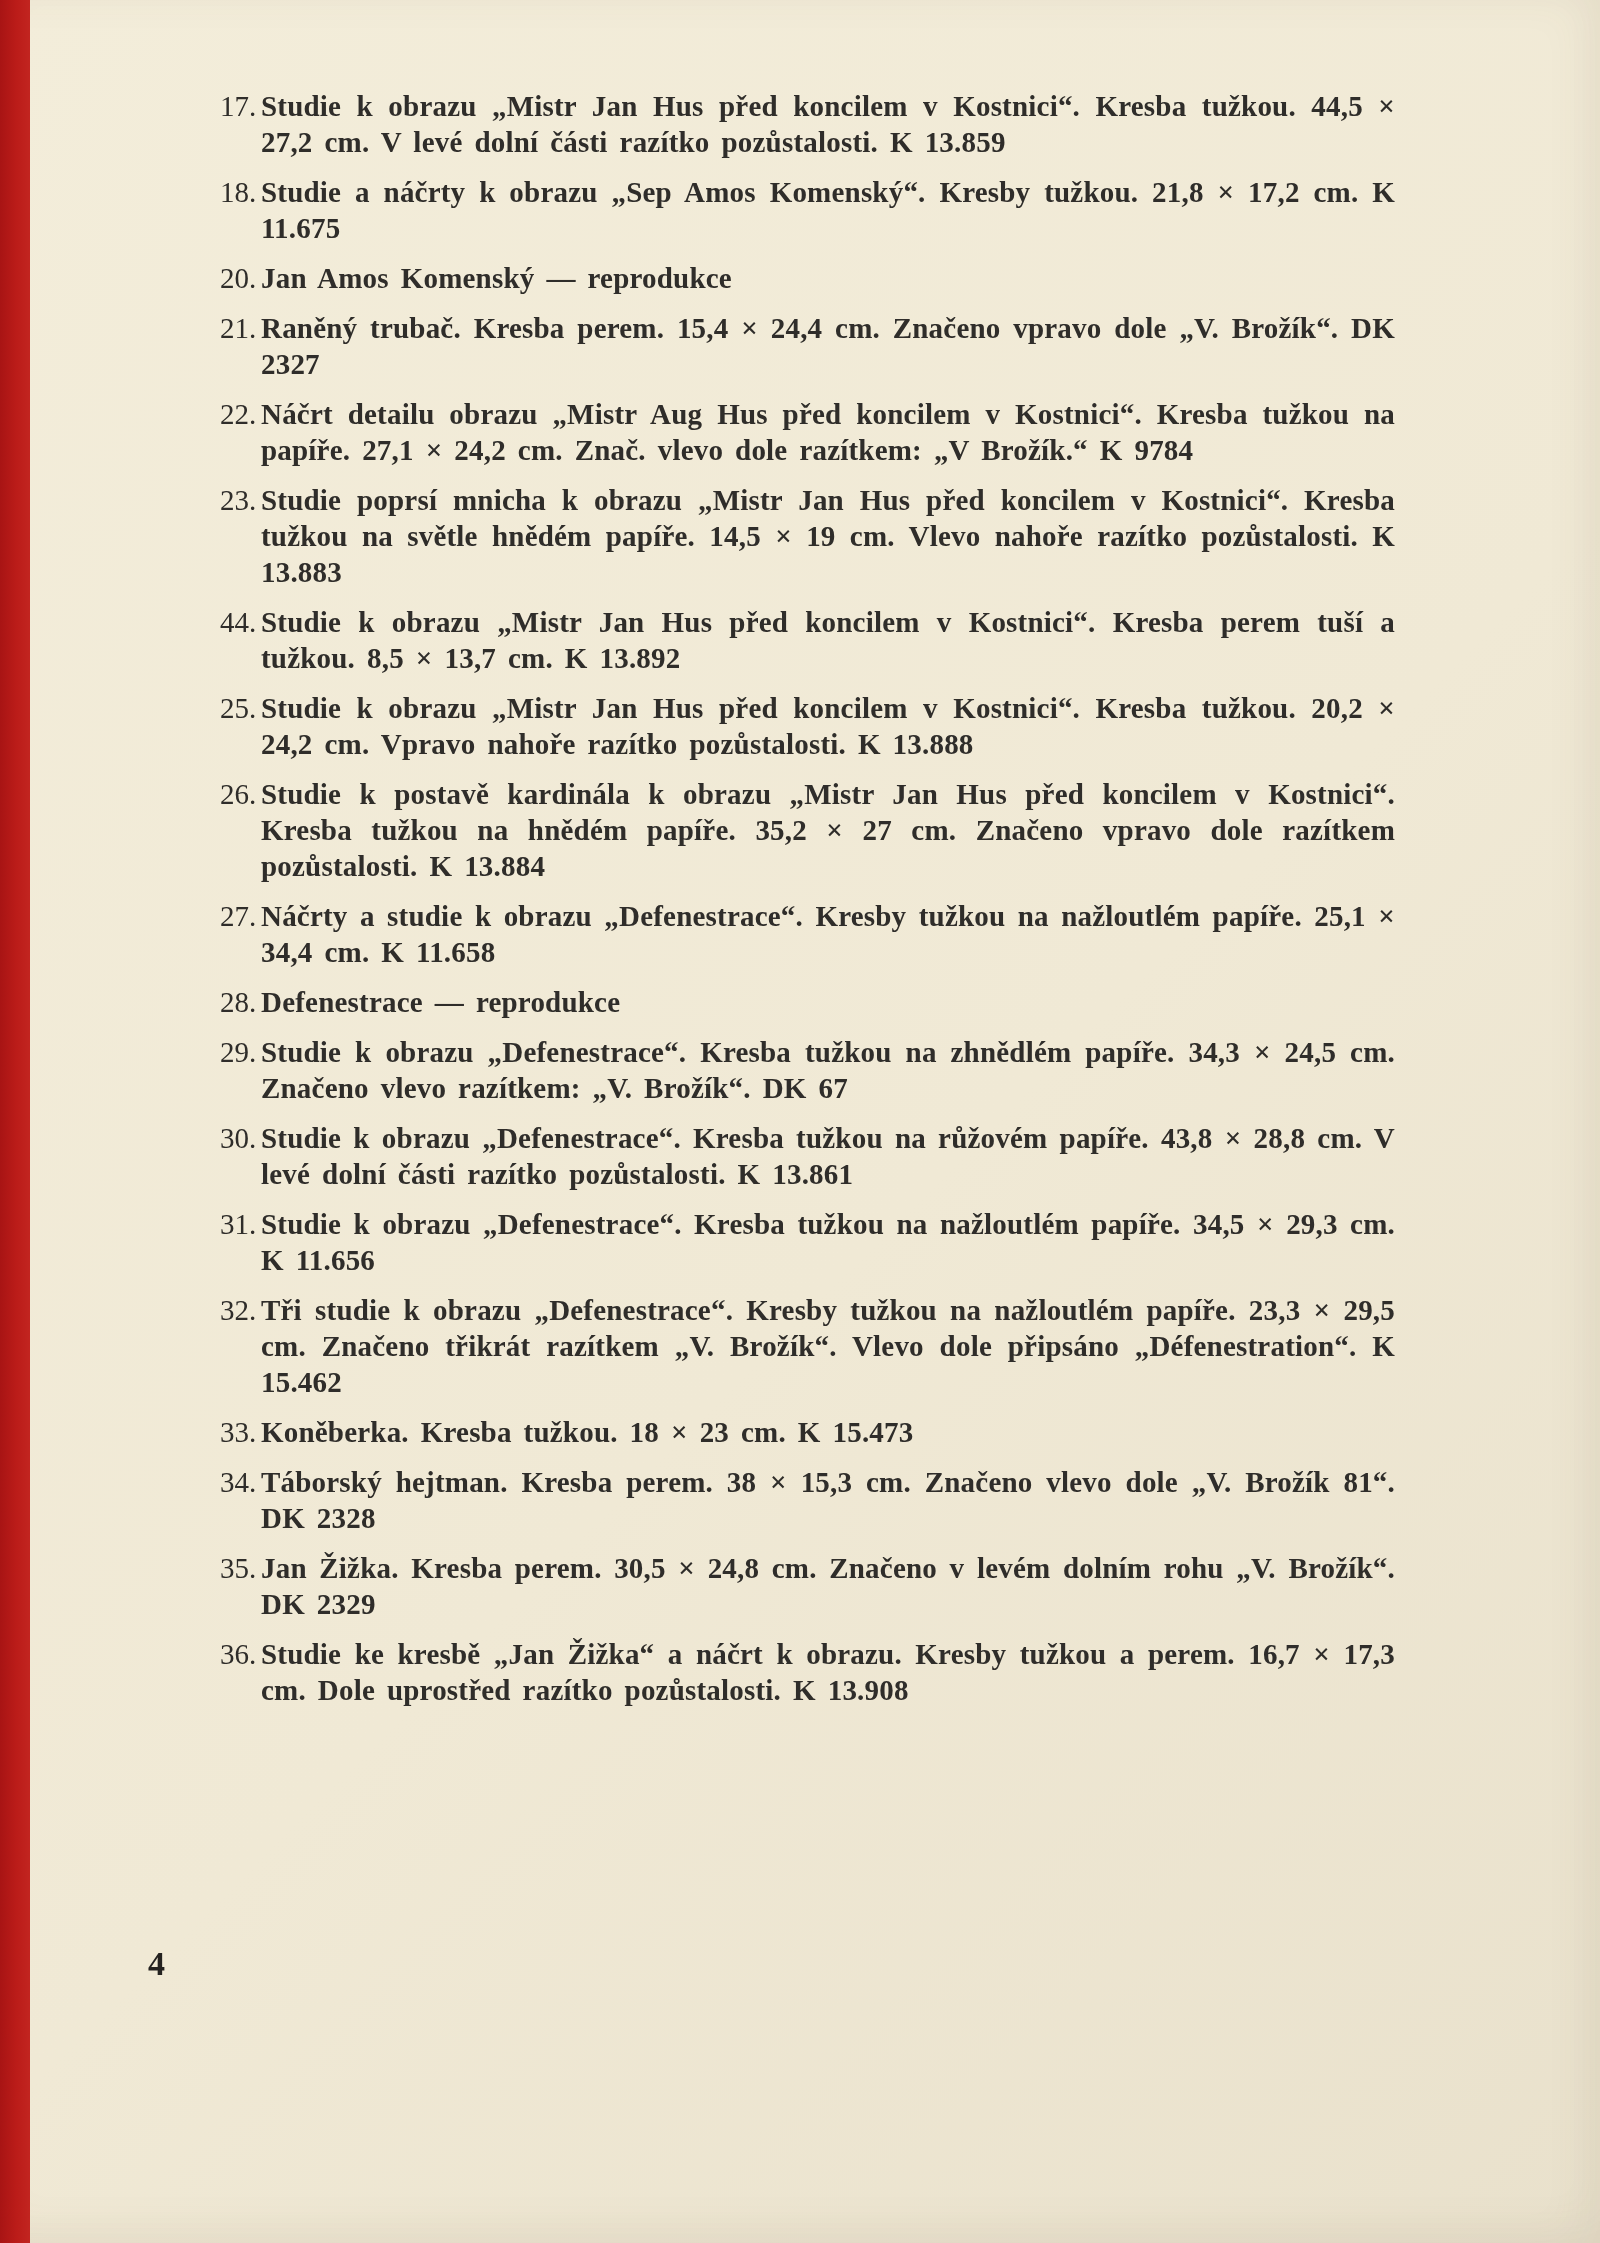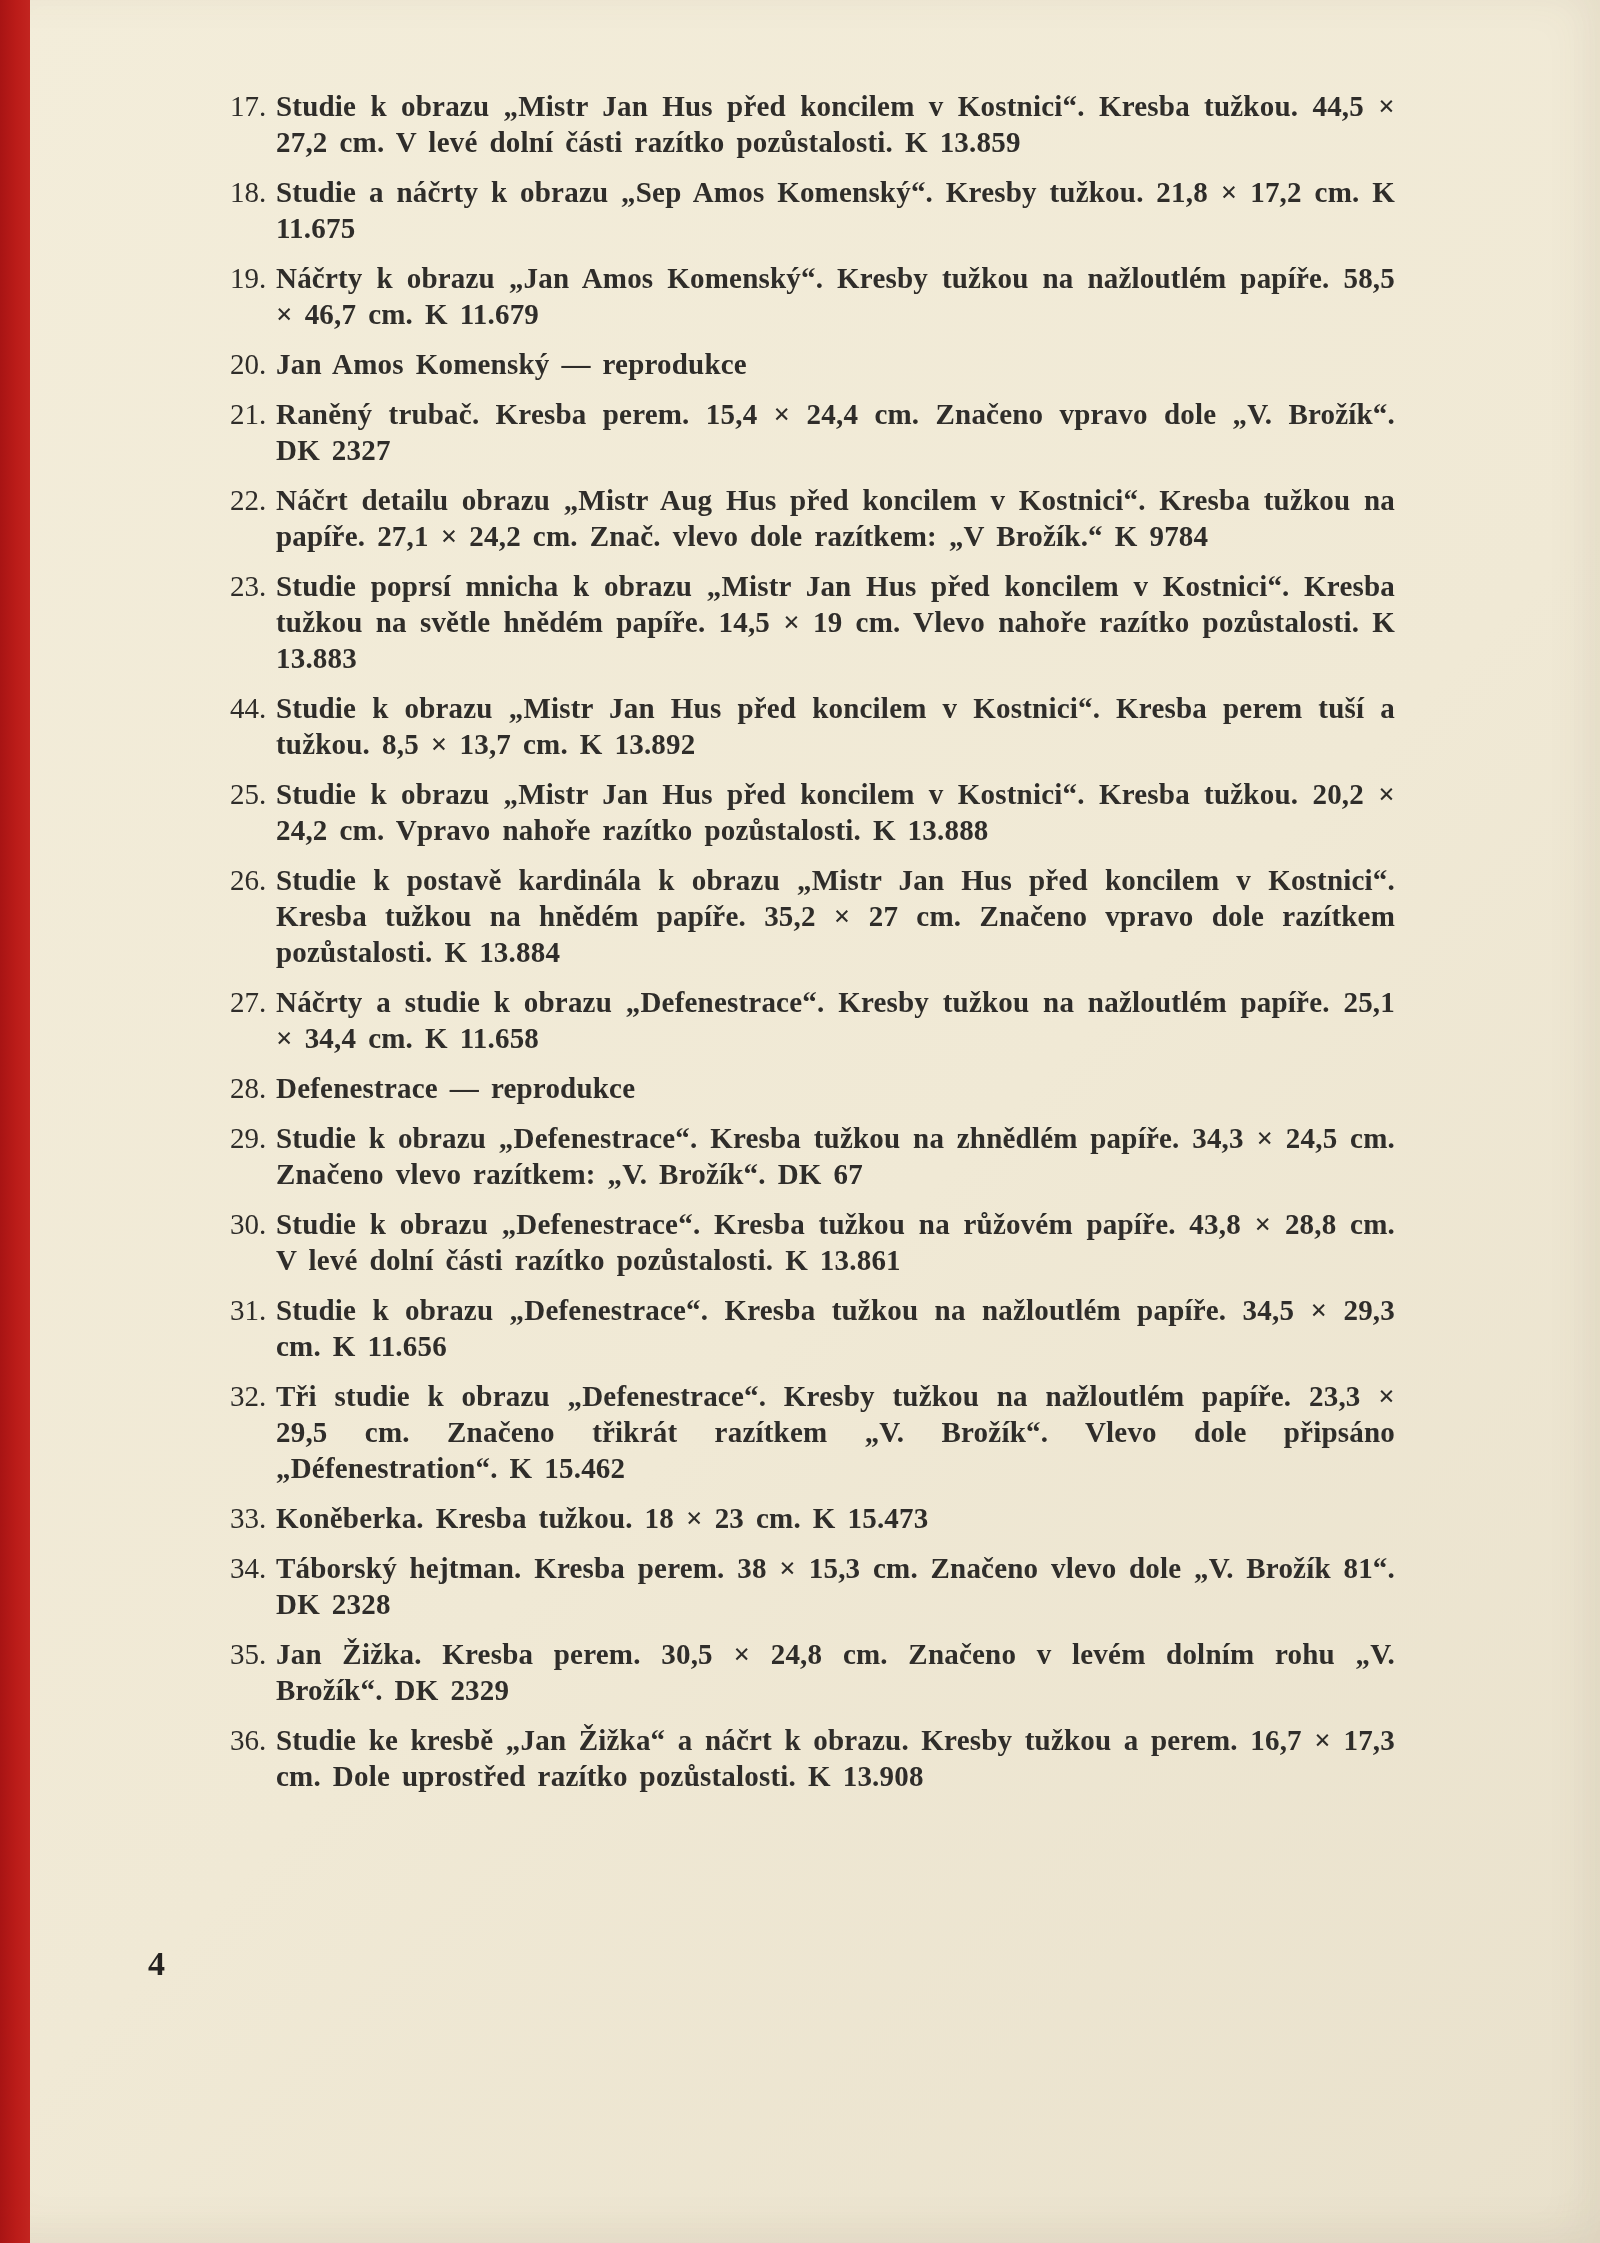--- a/index.html
+++ b/index.html
@@ -33,22 +33,21 @@
     width: 1180px;
   }
   .entry {
     display: flex;
     margin-bottom: 14px;
     font-size: 29px;
     line-height: 36px;
   }
   .entry .num {
     flex: 0 0 46px;
-    text-align: left;
-    margin-left: 15px;
+    text-align: center;
   }
   .entry .text {
     flex: 1;
     text-align: justify;
     word-spacing: 4.5px;
     letter-spacing: 0.2px;
     font-weight: bold;
   }
   .page-number {
     position: absolute;
@@ -69,24 +68,20 @@
   <div class="entry">
     <span class="num">17.</span>
     <span class="text">Studie k obrazu „Mistr Jan Hus před koncilem v Kostnici“. Kresba tužkou. 44,5 × 27,2 cm. V levé dolní části razítko pozůstalosti. K 13.859</span>
   </div>
 
   <div class="entry">
     <span class="num">18.</span>
     <span class="text">Studie a náčrty k obrazu „Sep Amos Komenský“. Kresby tužkou. 21,8 × 17,2 cm. K 11.675</span>
   </div>
 
-  <div class="entry">
-    <span class="num">19.</span>
-    <span class="text">Náčrty k obrazu „Jan Amos Komenský“. Kresby tužkou na nažloutlém papíře. 58,5 × 46,7 cm. K 11.679</span>
-  </div>
 
   <div class="entry">
     <span class="num">20.</span>
     <span class="text">Jan Amos Komenský — reprodukce</span>
   </div>
 
   <div class="entry">
     <span class="num">21.</span>
     <span class="text">Raněný trubač. Kresba perem. 15,4 × 24,4 cm. Značeno vpravo dole „V. Brožík“. DK 2327</span>
   </div>

